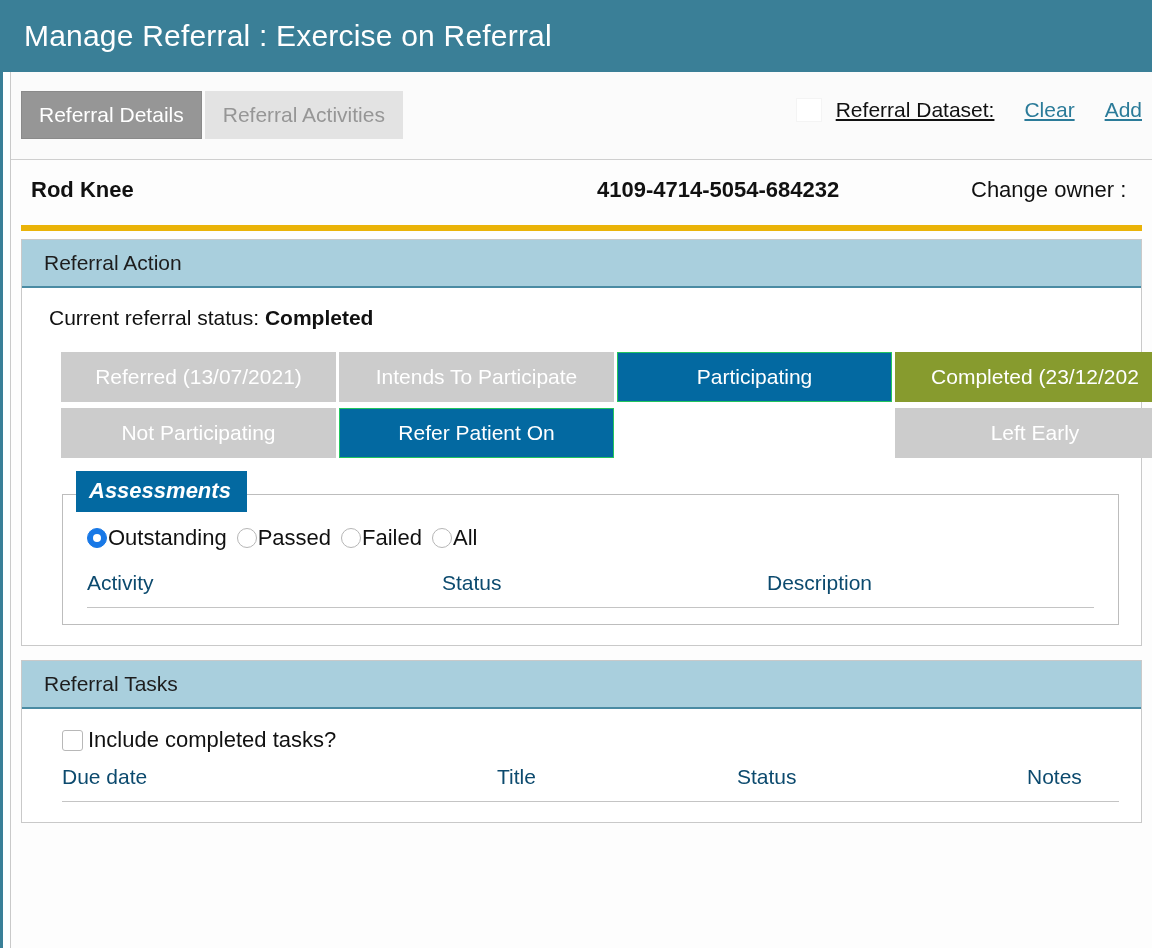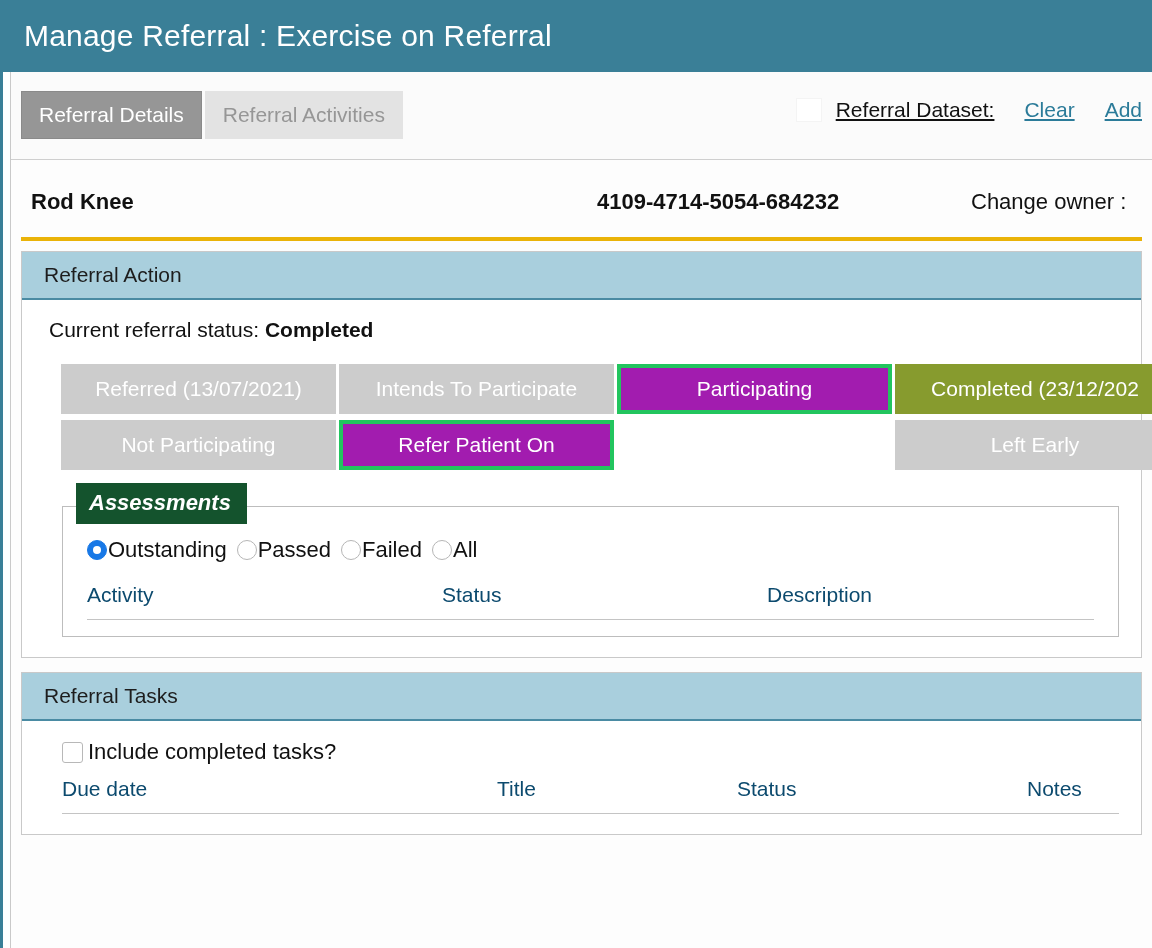--- a/index.html
+++ b/index.html
@@ -122,22 +122,22 @@
 
   
   .patient-row {
     position: relative;
     height: 65px;
     background: #fdfdfd;
   }
   .patient-row .inner {
     position: relative;
     height: 100%;
-    margin: 12px 10px;
-    border-bottom: 4px solid #eab308;
+    margin: 0 10px;
+    border-bottom: 6px solid #eab308;
   }
   .pname {
     position: absolute;
     left: 10px;
     top: 17px;
     font-size: 22px;
     font-weight: bold;
     color: #111111;
   }
   .pnhs {
@@ -198,36 +198,36 @@
     align-items: center;
     justify-content: center;
     font-size: 21px;
     color: #ffffff;
     white-space: nowrap;
     overflow: hidden;
     box-sizing: border-box;
     cursor: pointer;
   }
   .sbtn.grey   { background: #cccccc; border: 1px solid #cccccc; }
-  .sbtn.teal   { background: #a21caf; border: 4px solid #22c55e; }
+  .sbtn.teal   { background: #0369a1; border: 1px solid #22c55e; }
   .sbtn.olive  { background: #879b2e; border: 1px solid #879b2e; }
   .sbtn.empty  { background: transparent; border: none; cursor: default; }
 
   
   .fieldset {
     position: relative;
     margin: 36px 0 0 13px;
     border: 1px solid #bdbdbd;
     padding: 30px 0 16px 0;
   }
   .legend {
     position: absolute;
     top: -24px;
     left: 13px;
-    background: #14532d;
+    background: #0369a1;
     color: #ffffff;
     font-style: italic;
     font-weight: bold;
     font-size: 22px;
     padding: 7px 16px 8px 13px;
   }
   .radio-row {
     display: flex;
     align-items: center;
     padding-left: 24px;

